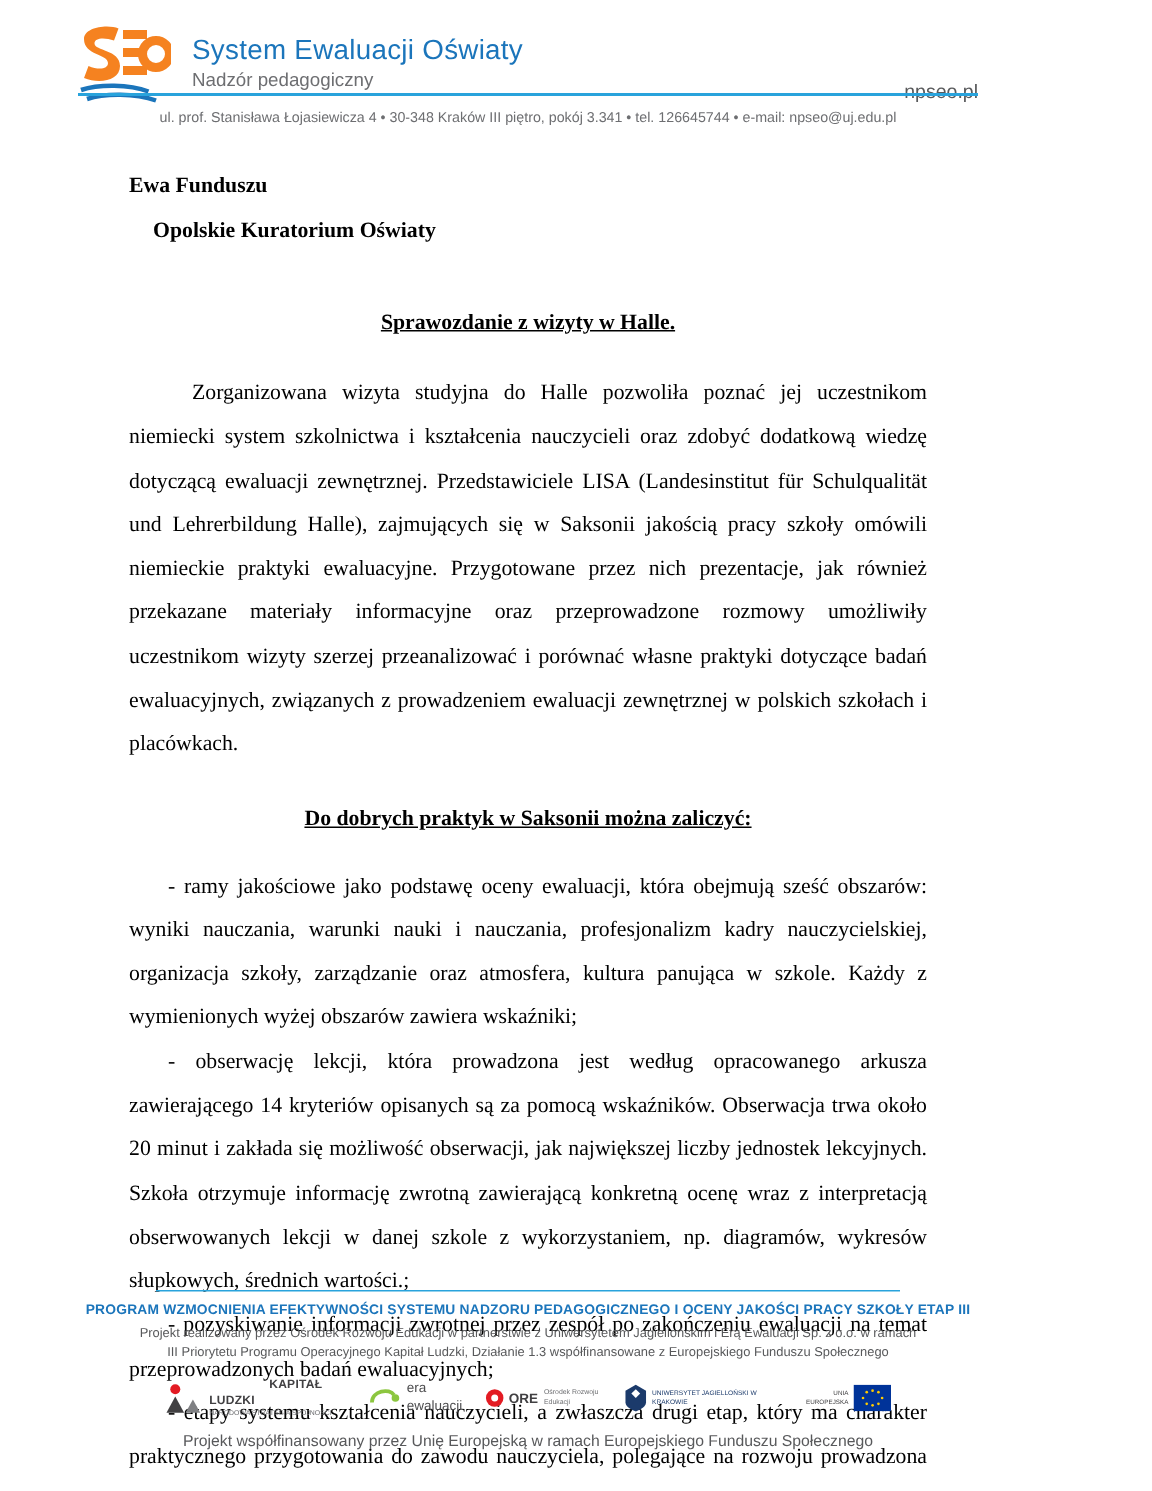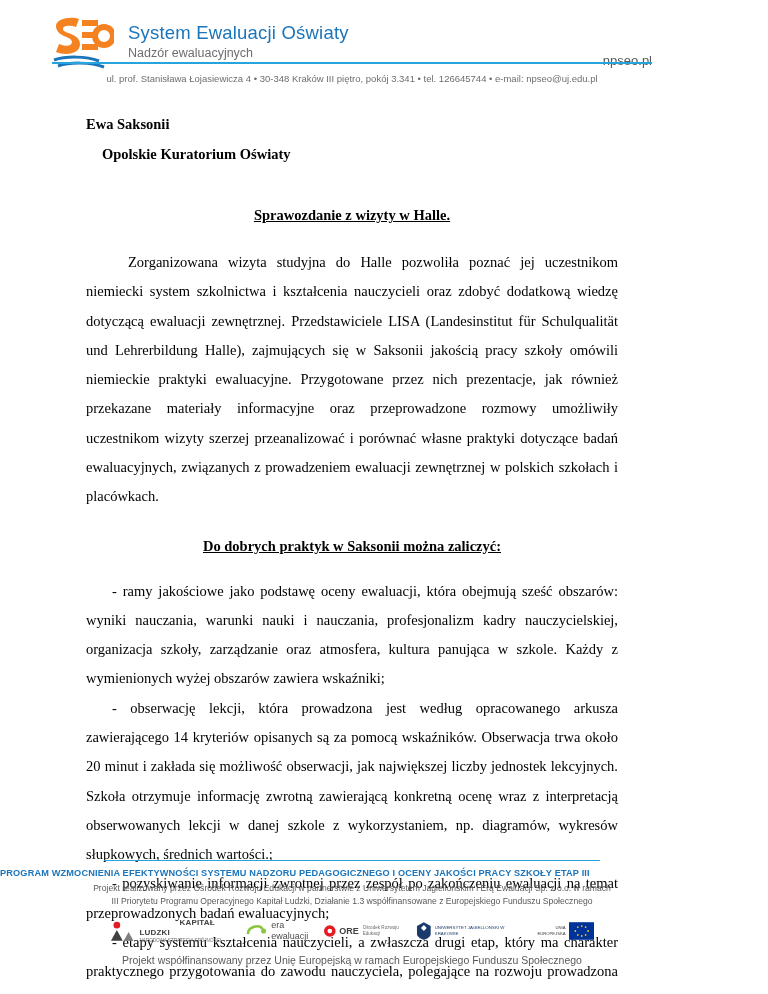--- a/index.html
+++ b/index.html
@@ -143,21 +143,21 @@
   }
   .footer-rule {
     position: absolute;
     left: 104px;
     right: 104px;
     top: 0;
     height: 1px;
     background: #29a3dc;
   }
   .footer-prog {
-    text-align: left;
+    text-align: center;
     font-family: "Liberation Sans", sans-serif;
     font-size: 9.2px;
     color: #1b75bb;
     font-weight: bold;
     letter-spacing: 0.15px;
     padding-top: 8px;
   }
   .footer-desc {
     text-align: center;
     font-family: "Liberation Sans", sans-serif;
@@ -231,30 +231,30 @@
           <rect x="30" y="4" width="16" height="6" fill="#f58220"></rect>
           <rect x="30" y="16" width="14" height="6" fill="#f58220"></rect>
           <rect x="30" y="28" width="16" height="6" fill="#f58220"></rect>
           <circle cx="52" cy="20" r="9" fill="none" stroke="#f58220" stroke-width="6"></circle>
           <path d="M2 44 C14 40, 34 40, 47 45" fill="none" stroke="#1b75bb" stroke-width="3"></path>
           <path d="M6 50 C18 46, 38 46, 52 51" fill="none" stroke="#1b75bb" stroke-width="3"></path>
         </svg>
       </div>
       <div class="header-titles">
         <div class="title-main">System Ewaluacji Oświaty</div>
-        <div class="title-sub">Nadzór ewaluacyjnych</div>
+        <div class="title-sub">Nadzór pedagogiczny</div>
       </div>
       <div class="header-site">npseo.pl</div>
     </div>
     <div class="header-rule"></div>
     <div class="header-address">ul. prof. Stanisława Łojasiewicza 4 • 30-348 Kraków III piętro, pokój 3.341 • tel. 126645744 • e-mail: npseo@uj.edu.pl</div>
   </div>
 
   <div class="content">
-    <div class="addressee">Ewa Saksonii</div>
+    <div class="addressee">Ewa Funduszu</div>
     <div class="addressee2">Opolskie Kuratorium Oświaty</div>
 
     <div class="doc-title">Sprawozdanie z wizyty w Halle.</div>
 
     <p class="para first">Zorganizowana wizyta studyjna do Halle pozwoliła poznać jej uczestnikom niemiecki system szkolnictwa i kształcenia nauczycieli oraz zdobyć dodatkową wiedzę dotyczącą ewaluacji zewnętrznej. Przedstawiciele LISA (Landesinstitut für Schulqualität und Lehrerbildung Halle), zajmujących się w Saksonii jakością pracy szkoły omówili niemieckie praktyki ewaluacyjne. Przygotowane przez nich prezentacje, jak również przekazane materiały informacyjne oraz przeprowadzone rozmowy umożliwiły uczestnikom wizyty szerzej przeanalizować i porównać własne praktyki dotyczące badań ewaluacyjnych, związanych z prowadzeniem ewaluacji zewnętrznej w polskich szkołach i placówkach.</p>
 
     <div class="subhead">Do dobrych praktyk w Saksonii można zaliczyć:</div>
 
     <div class="list-block">
       <p class="item">- ramy jakościowe jako podstawę oceny ewaluacji, która obejmują sześć obszarów: wyniki nauczania, warunki nauki i nauczania, profesjonalizm kadry nauczycielskiej, organizacja szkoły, zarządzanie oraz atmosfera, kultura panująca w szkole. Każdy z wymienionych wyżej obszarów zawiera wskaźniki;</p>

